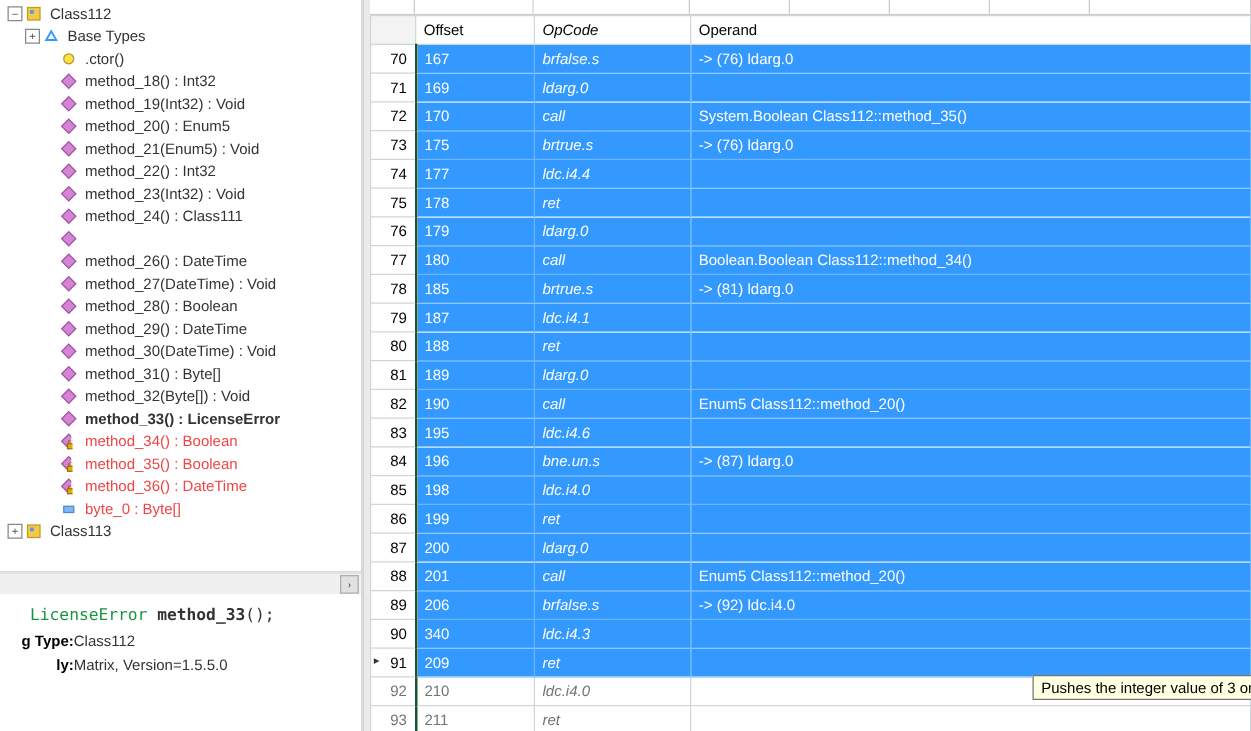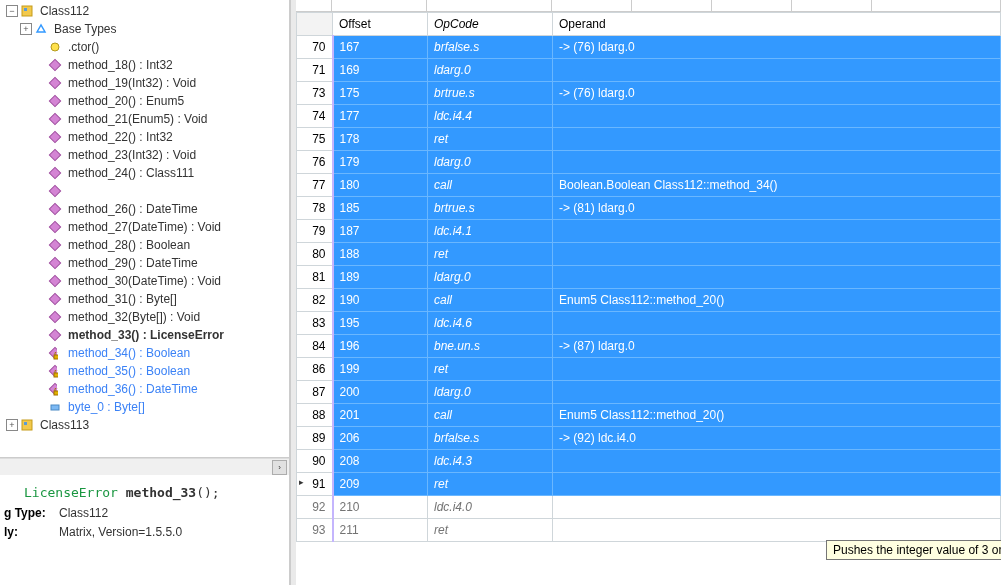--- a/index.html
+++ b/index.html
@@ -9,57 +9,57 @@
 
 .left-panel { width: 290px; border-right: 1px solid #ccc; display: flex; flex-direction: column; background: #fff; }
 .tree-wrap { flex: 0 0 auto; overflow-x: auto; overflow-y: hidden; border-bottom: 1px solid #ccc; height: 458px; }
 .tree { padding: 2px 2px 2px 6px; }
 .tree-node { display: flex; align-items: center; height: 18px; line-height: 18px; white-space: nowrap; padding: 0 2px; }
 .tree-node .expander { width: 12px; height: 12px; margin-right: 2px; display: inline-flex; align-items: center; justify-content: center; font-size: 9px; color: #555; border: 1px solid #888; background: #fff; }
 .tree-node .expander.empty { border: none; background: transparent; }
 .tree-node .icon { width: 14px; height: 14px; margin-right: 4px; display: inline-flex; align-items: center; justify-content: center; }
 .tree-node .label { padding: 0 2px; }
 .tree-node .label.bold { font-weight: bold; }
-.tree-node.dim { color: #3b82f6; }
+.tree-node.dim { color: #ef4444; }
 .indent-0 { padding-left: 0px; }
 .indent-1 { padding-left: 14px; }
 .indent-2 { padding-left: 28px; }
 
 
 .ico-class svg, .ico-method svg, .ico-ctor svg, .ico-field svg, .ico-base svg { display: block; }
 
 .h-scroll { height: 17px; background: #f0f0f0; border-top: 1px solid #ddd; display: flex; align-items: center; justify-content: flex-end; padding-right: 2px; }
 .h-scroll .arrow { width: 15px; height: 15px; background: #e1e1e1; border: 1px solid #adadad; display: flex; align-items: center; justify-content: center; font-size: 8px; color: #333; }
 .h-scroll .track { flex: 1; height: 15px; background: #f0f0f0; }
 
 
 .info-panel { padding: 8px 4px; font-size: 12px; line-height: 1.6; }
 .info-panel .sig { font-family: Consolas, monospace; font-size: 13px; margin-left: 20px; }
 .info-panel .sig .ret { color: #1a9641; }
 .info-panel .sig .name { font-weight: bold; }
-.info-panel .row { display: flex; }
+.info-panel .row { display: flex; text-align: right; }
 .info-panel .row .k { width: 55px; color: #000; font-weight: bold; }
 
 
 .right-panel { flex: 1; display: flex; flex-direction: column; background: #fff; }
 .grid-head-spacer { height: 12px; border-bottom: 1px solid #ccc; display:flex; }
 .grid-head-spacer .cell { border-right: 1px solid #ccc; background:#fff; }
 .grid { flex: 1; overflow: hidden; position: relative; }
 table { border-collapse: collapse; width: 100%; table-layout: fixed; }
 th, td { border: 1px solid #cfd6da; padding: 2px 6px; height: 23px; font-size: 12px; text-align: left; vertical-align: middle; overflow: hidden; white-space: nowrap; text-overflow: ellipsis; }
 th { background: #fff; color:#000; font-weight: normal; }
 .col-rh { width: 36px; text-align: right; background: #f3f3f3; color:#000; }
 .col-idx { width: 36px; text-align: right; background: #fff; color:#000; }
 .col-offset { width: 95px; }
 .col-opcode { width: 125px; font-style: italic; }
 .col-operand { }
 tr.sel td:not(.col-idx):not(.col-rh) { background: #3399ff; color: #fff; border-color:#6ab7ff; }
 tr.sel td.col-idx, tr.sel td.col-rh { background:#fff; }
 tr.unsel td { background:#fff; color:#737373; }
-tr .col-idx { border-right: 2px solid #c4b5fd; }
+tr .col-idx { border-right: 2px solid #14532d; }
 tr.current .col-idx::before { content:"▸"; float:left; font-size:9px; color:#333; margin-left:-4px; }
 
 .tooltip { position: absolute; left: 530px; top: 528px; background: #ffffe1; border: 1px solid #767676; padding: 2px 6px; font-size: 12px; color: #000; white-space: nowrap; z-index: 10; pointer-events:none; }
 
 .vline { width:6px; background:#eaeaea; border-left:1px solid #ccc; }
 </style>
 </head>
 <body>
 
 <div class="container">
@@ -359,20 +359,26 @@
               <td class="col-opcode">brfalse.s</td>
               <td class="col-operand">-&gt; (76) ldarg.0</td>
             </tr>
             <tr class="sel">
               <td class="col-idx">71</td>
               <td class="col-offset">169</td>
               <td class="col-opcode">ldarg.0</td>
               <td class="col-operand"></td>
             </tr>
             <tr class="sel">
+              <td class="col-idx">72</td>
+              <td class="col-offset">170</td>
+              <td class="col-opcode">call</td>
+              <td class="col-operand">System.Boolean Class112::method_35()</td>
+            </tr>
+            <tr class="sel">
               <td class="col-idx">73</td>
               <td class="col-offset">175</td>
               <td class="col-opcode">brtrue.s</td>
               <td class="col-operand">-&gt; (76) ldarg.0</td>
             </tr>
             <tr class="sel">
               <td class="col-idx">74</td>
               <td class="col-offset">177</td>
               <td class="col-opcode">ldc.i4.4</td>
               <td class="col-operand"></td>
@@ -431,20 +437,26 @@
               <td class="col-opcode">ldc.i4.6</td>
               <td class="col-operand"></td>
             </tr>
             <tr class="sel">
               <td class="col-idx">84</td>
               <td class="col-offset">196</td>
               <td class="col-opcode">bne.un.s</td>
               <td class="col-operand">-&gt; (87) ldarg.0</td>
             </tr>
             <tr class="sel">
+              <td class="col-idx">85</td>
+              <td class="col-offset">198</td>
+              <td class="col-opcode">ldc.i4.0</td>
+              <td class="col-operand"></td>
+            </tr>
+            <tr class="sel">
               <td class="col-idx">86</td>
               <td class="col-offset">199</td>
               <td class="col-opcode">ret</td>
               <td class="col-operand"></td>
             </tr>
             <tr class="sel">
               <td class="col-idx">87</td>
               <td class="col-offset">200</td>
               <td class="col-opcode">ldarg.0</td>
               <td class="col-operand"></td>
@@ -456,21 +468,21 @@
               <td class="col-operand">Enum5 Class112::method_20()</td>
             </tr>
             <tr class="sel">
               <td class="col-idx">89</td>
               <td class="col-offset">206</td>
               <td class="col-opcode">brfalse.s</td>
               <td class="col-operand">-&gt; (92) ldc.i4.0</td>
             </tr>
             <tr class="sel">
               <td class="col-idx">90</td>
-              <td class="col-offset">208</td>
+              <td class="col-offset">340</td>
               <td class="col-opcode">ldc.i4.3</td>
               <td class="col-operand"></td>
             </tr>
             <tr class="sel current">
               <td class="col-idx">91</td>
               <td class="col-offset">209</td>
               <td class="col-opcode">ret</td>
               <td class="col-operand"></td>
             </tr>
             <tr class="unsel">

